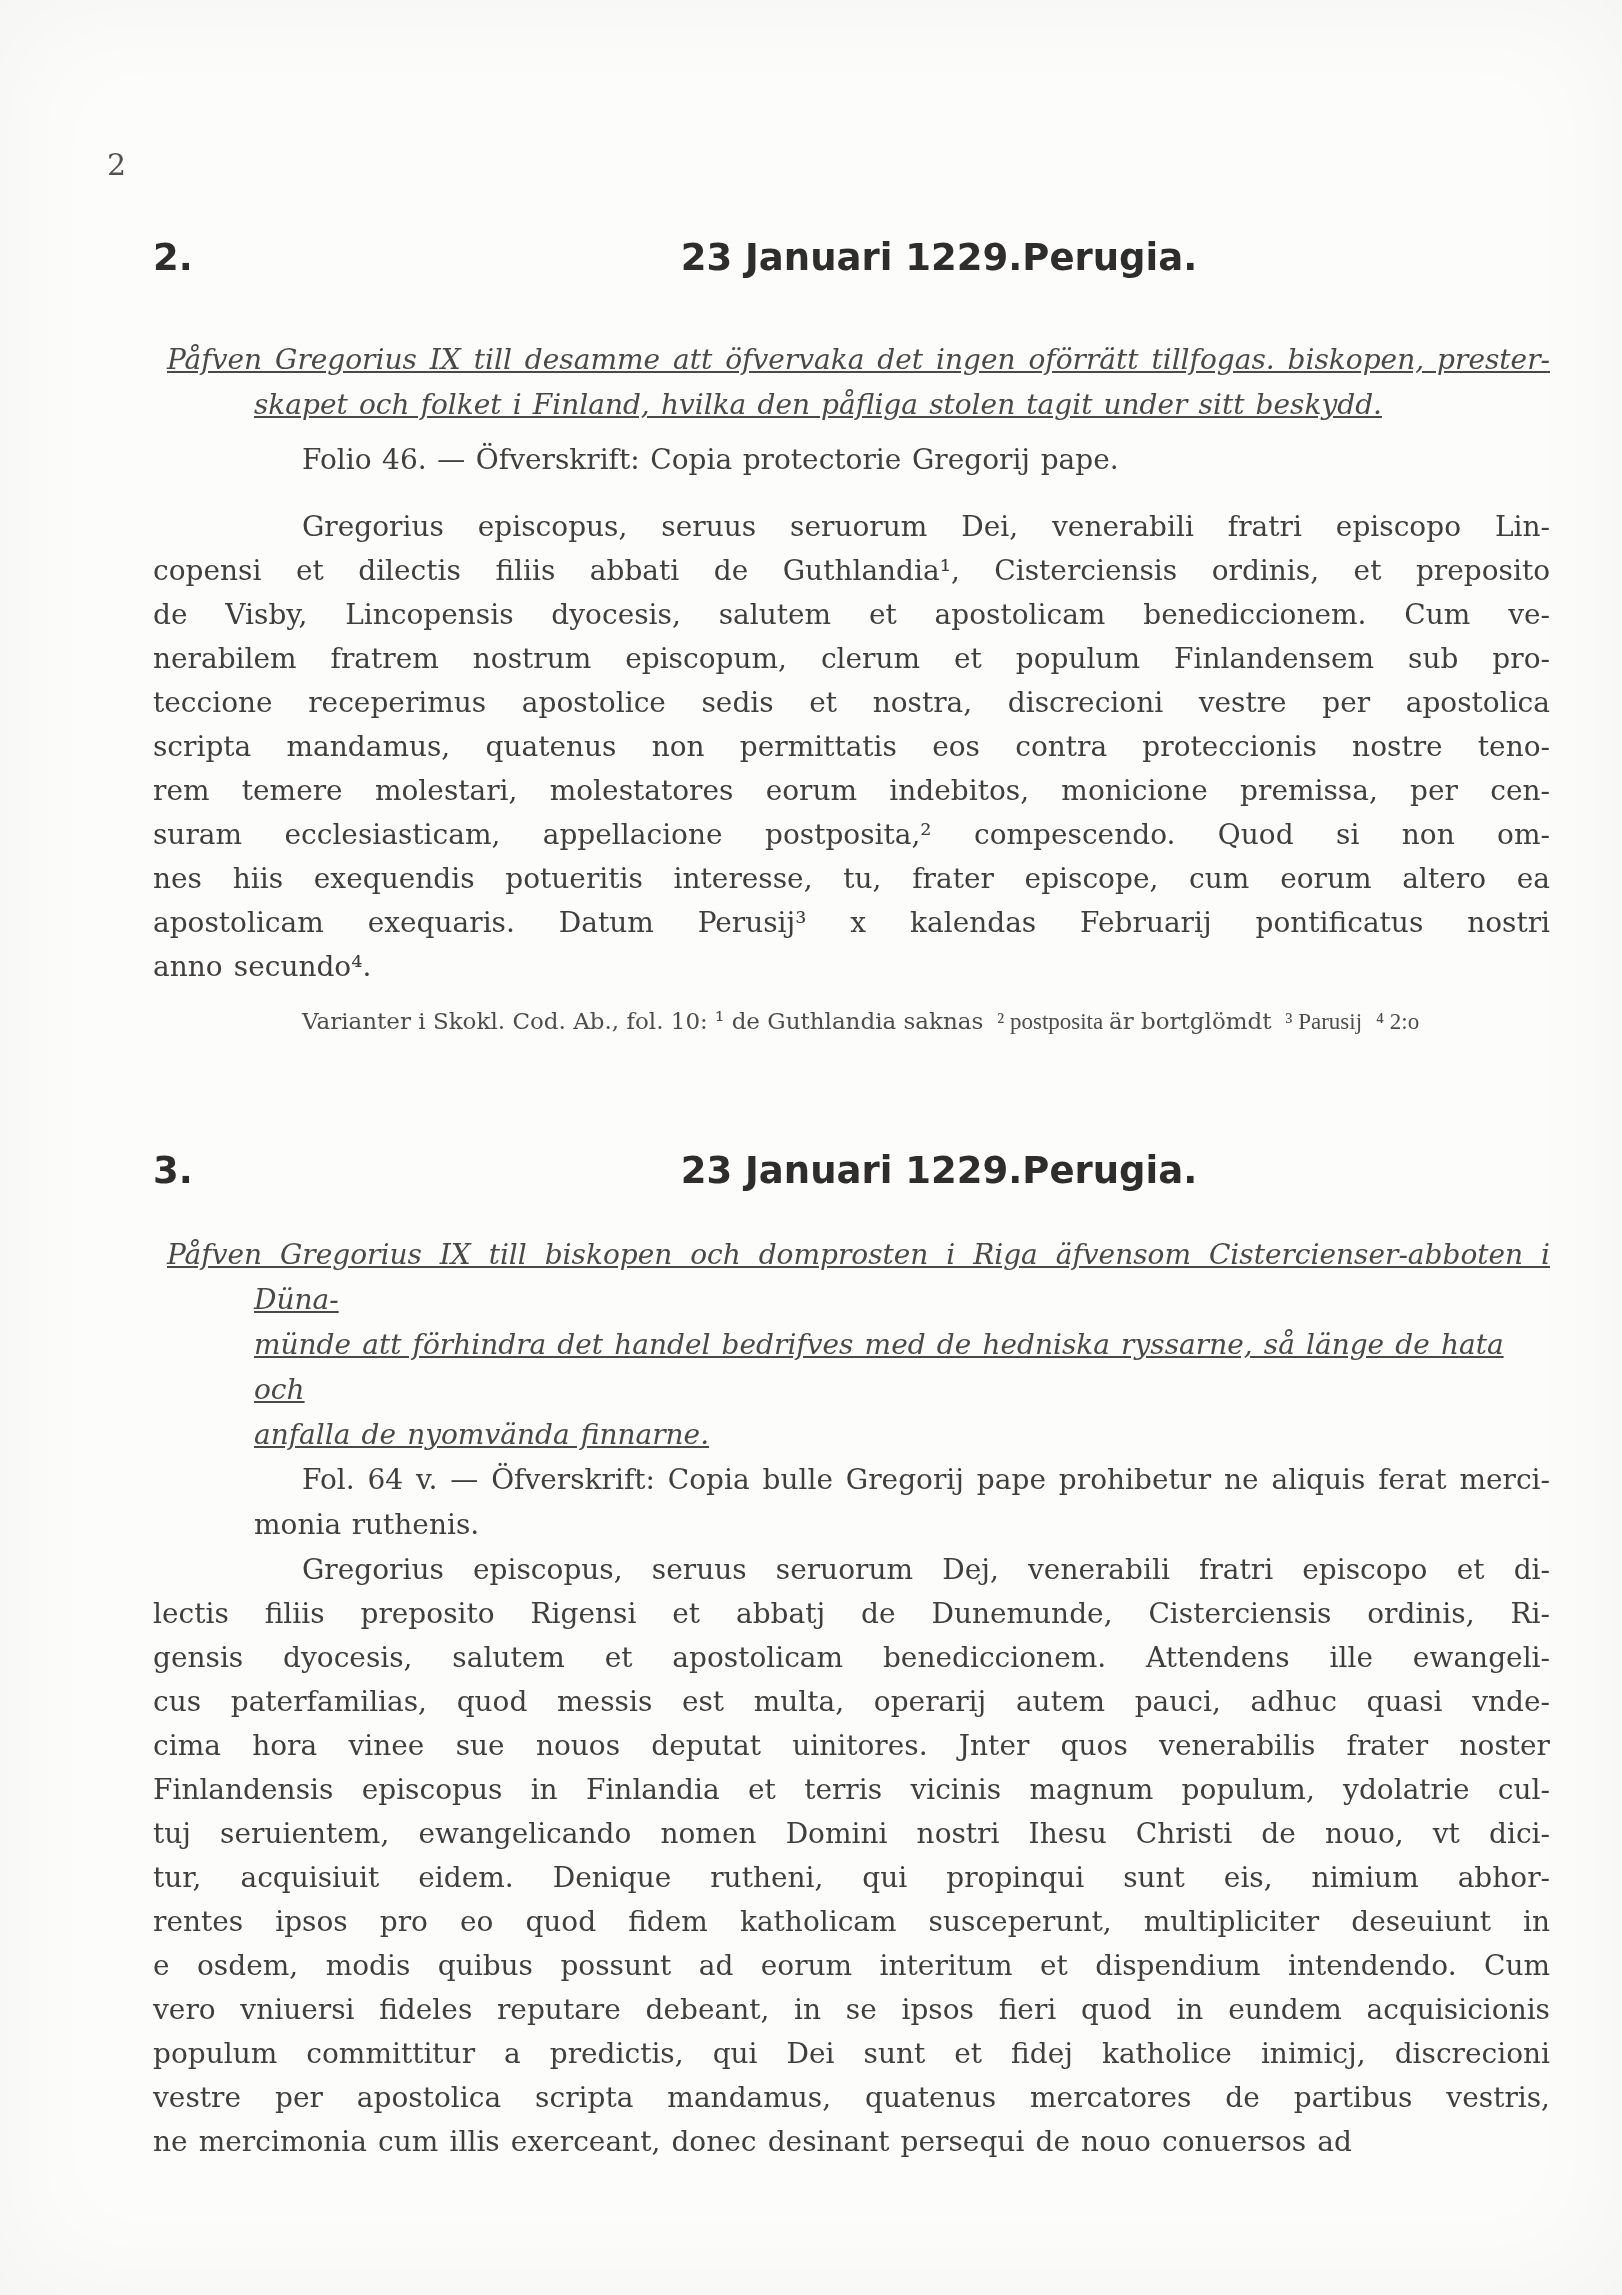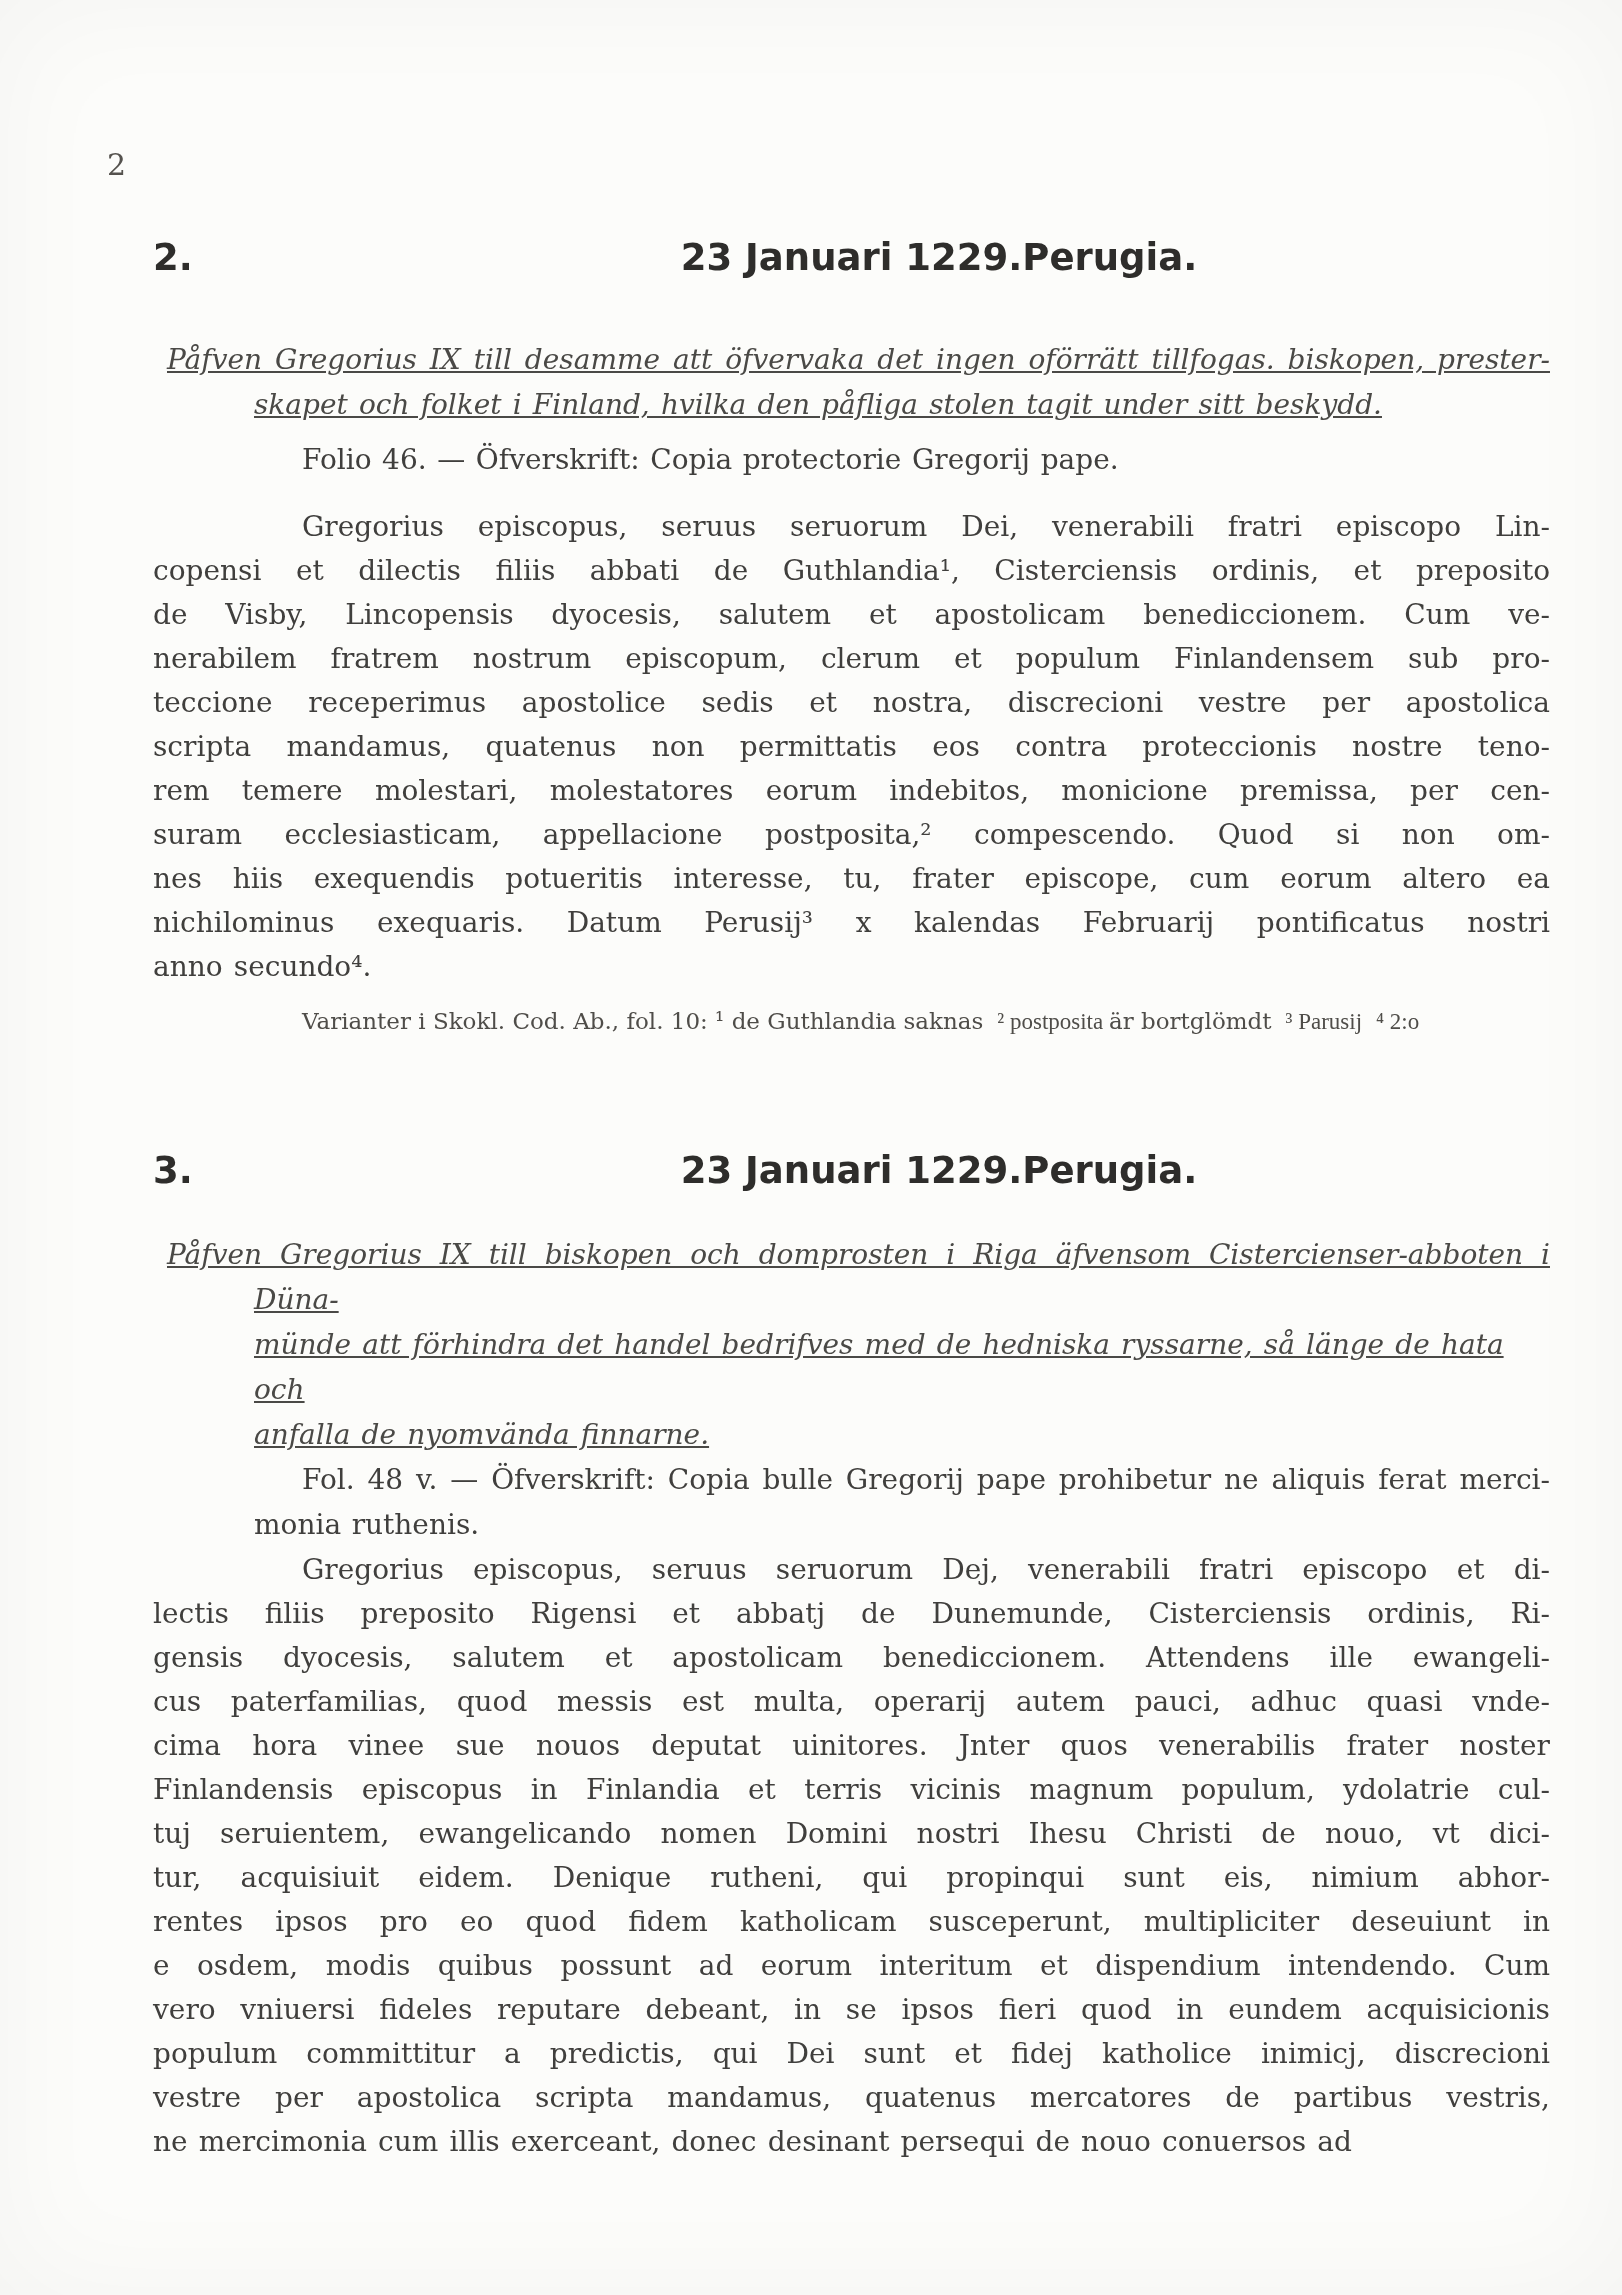--- a/index.html
+++ b/index.html
@@ -129,42 +129,42 @@
       <div class="body-text">
           <div class="bline bline-first">Gregorius episcopus, seruus seruorum Dei, venerabili fratri episcopo Lin-</div>
           <div class="bline">copensi et dilectis filiis abbati de Guthlandia¹, Cisterciensis ordinis, et preposito</div>
           <div class="bline">de Visby, Lincopensis dyocesis, salutem et apostolicam benediccionem. Cum ve-</div>
           <div class="bline">nerabilem fratrem nostrum episcopum, clerum et populum Finlandensem sub pro-</div>
           <div class="bline">teccione receperimus apostolice sedis et nostra, discrecioni vestre per apostolica</div>
           <div class="bline">scripta mandamus, quatenus non permittatis eos contra proteccionis nostre teno-</div>
           <div class="bline">rem temere molestari, molestatores eorum indebitos, monicione premissa, per cen-</div>
           <div class="bline">suram ecclesiasticam, appellacione postposita,² compescendo. Quod si non om-</div>
           <div class="bline">nes hiis exequendis potueritis interesse, tu, frater episcope, cum eorum altero ea</div>
-          <div class="bline">nichilominus exequaris. Datum Perusij³ x kalendas Februarij pontificatus nostri</div>
+          <div class="bline">apostolicam exequaris. Datum Perusij³ x kalendas Februarij pontificatus nostri</div>
           <div class="bline bline-last">anno secundo⁴.</div>
         </div>
 
       <div class="footnote"><span class="it">Varianter i</span><span> Skokl. Cod. Ab., </span><span class="it">fol.</span><span> 10: </span><span>¹ de Guthlandia </span><span class="it">saknas</span><span class="fn-gap">² postposita </span><span class="it">är bortglömdt</span><span class="fn-gap">³ Parusij</span><span class="fn-gap">⁴ 2:o</span></div>
     </section>
 
     <section class="entry entry-3">
       <header class="entry-header">
         <span class="num">3.</span>
         <span class="date">23 Januari 1229.</span>
         <span class="place">Perugia.</span>
       </header>
 
       <div class="regest">
           <div class="rline rline-first">Påfven Gregorius IX till biskopen och domprosten i Riga äfvensom Cistercienser-abboten i Düna-</div>
           <div class="rline">münde att förhindra det handel bedrifves med de hedniska ryssarne, så länge de hata och</div>
           <div class="rline rline-last">anfalla de nyomvända finnarne.</div>
         </div>
 
       <div class="folio">
-        <div class="fline1"><span class="it">Fol.</span><span> 48 v. — </span><span class="it">Öfverskrift:</span><span> Copia bulle Gregorij pape prohibetur ne aliquis ferat merci-</span></div>
+        <div class="fline1"><span class="it">Fol.</span><span> 64 v. — </span><span class="it">Öfverskrift:</span><span> Copia bulle Gregorij pape prohibetur ne aliquis ferat merci-</span></div>
         <div class="fline2">monia ruthenis.</div>
       </div>
 
       <div class="body-text">
           <div class="bline bline-first">Gregorius episcopus, seruus seruorum Dej, venerabili fratri episcopo et di-</div>
           <div class="bline">lectis filiis preposito Rigensi et abbatj de Dunemunde, Cisterciensis ordinis, Ri-</div>
           <div class="bline">gensis dyocesis, salutem et apostolicam benediccionem. Attendens ille ewangeli-</div>
           <div class="bline">cus paterfamilias, quod messis est multa, operarij autem pauci, adhuc quasi vnde-</div>
           <div class="bline">cima hora vinee sue nouos deputat uinitores. Jnter quos venerabilis frater noster</div>
           <div class="bline">Finlandensis episcopus in Finlandia et terris vicinis magnum populum, ydolatrie cul-</div>

